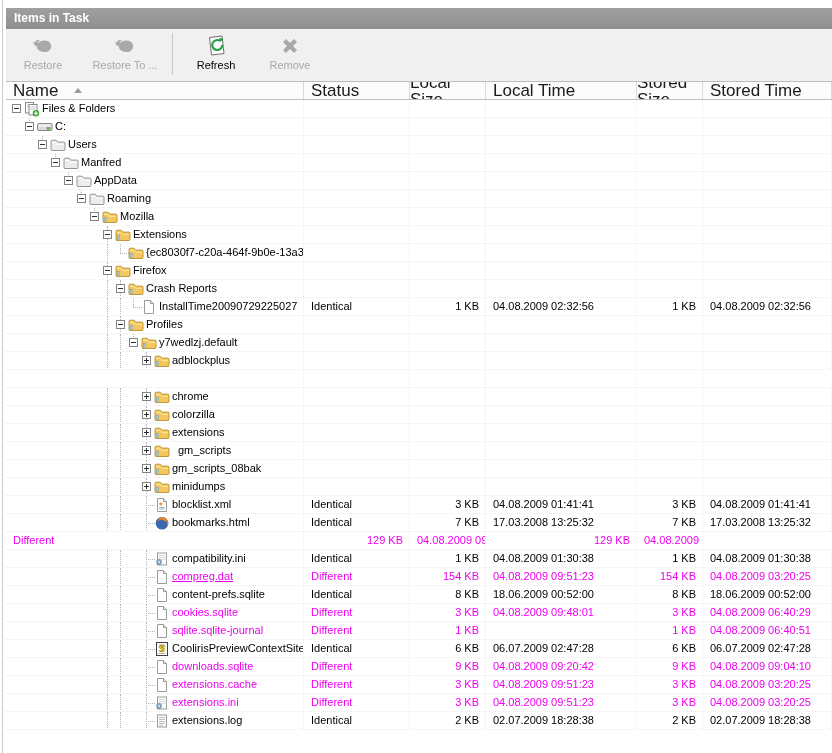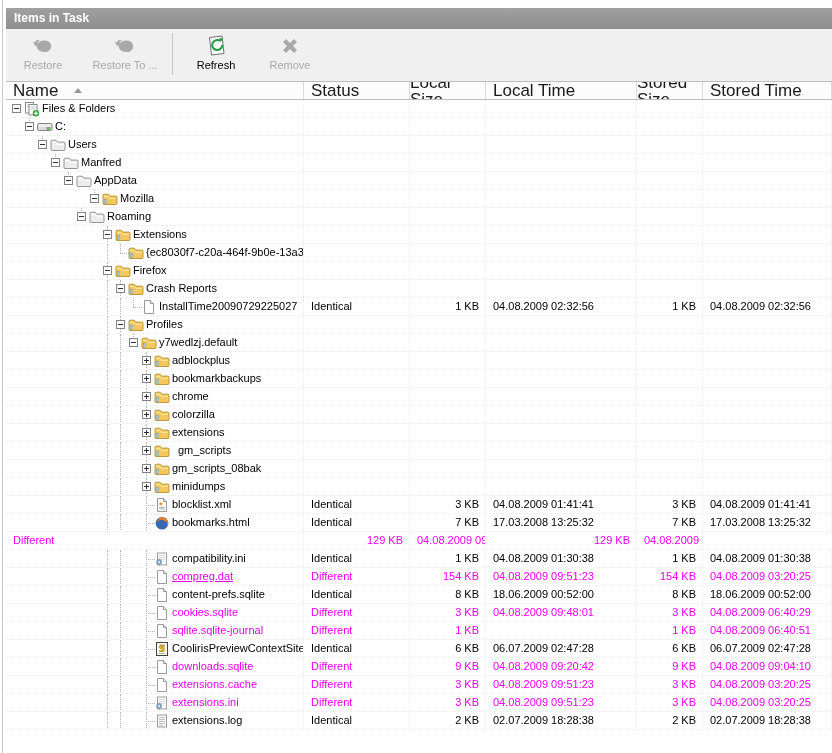--- a/index.html
+++ b/index.html
@@ -208,48 +208,48 @@
               <div class="node-label" style="left: 88px;">AppData</div>
             </div>
             <div class="cell status"></div>
             <div class="cell num"></div>
             <div class="cell time"></div>
             <div class="cell num"></div>
             <div class="cell time"></div>
           </div>
           <div class="row">
             <div class="cell name">
-              <div class="vguide half" style="left: 88px;"></div>
-              <div class="ebox" style="left: 84px;">
-                <span class="h"></span>
-              </div>
-              <div class="node-icon" style="left: 96px;"><svg viewBox="0 0 16 16">
-                  <path d="M1 4.2 c0-.6.4-1 1-1 h4.2 l1.5 1.9 h6.3 c.6 0 1 .4 1 1 v6.4 c0 .6-.4 1-1 1 H2 c-.6 0-1-.4-1-1 z" fill="#f4c75e" stroke="#b8912e" stroke-width="0.9"></path>
-                  <path d="M2 5.4 h4.1 l1.5 1.9 h6.4" stroke="#fbe9a9" fill="none" stroke-width="1"></path>
-                  <rect x="2.3" y="8.6" width="1.9" height="4.1" fill="#a9d3ea" stroke="#6a98b8" stroke-width="0.5"></rect>
-                </svg></div>
-              <div class="node-label" style="left: 114px;">Mozilla</div>
-            </div>
-            <div class="cell status"></div>
-            <div class="cell num"></div>
-            <div class="cell time"></div>
-            <div class="cell num"></div>
-            <div class="cell time"></div>
-          </div>
-          <div class="row">
-            <div class="cell name">
               <div class="vguide half" style="left: 75px;"></div>
               <div class="ebox" style="left: 71px;">
                 <span class="h"></span>
               </div>
               <div class="node-icon" style="left: 83px;"><svg viewBox="0 0 16 16">
                   <path d="M1 4.2 c0-.6.4-1 1-1 h4.2 l1.5 1.9 h6.3 c.6 0 1 .4 1 1 v6.4 c0 .6-.4 1-1 1 H2 c-.6 0-1-.4-1-1 z" fill="#ececec" stroke="#8a8a8a" stroke-width="0.9"></path>
                   <path d="M2 5.4 h4.1 l1.5 1.9 h6.4" stroke="#ffffff" fill="none" stroke-width="1"></path>
                 </svg></div>
               <div class="node-label" style="left: 101px;">Roaming</div>
+            </div>
+            <div class="cell status"></div>
+            <div class="cell num"></div>
+            <div class="cell time"></div>
+            <div class="cell num"></div>
+            <div class="cell time"></div>
+          </div>
+          <div class="row">
+            <div class="cell name">
+              <div class="vguide half" style="left: 88px;"></div>
+              <div class="ebox" style="left: 84px;">
+                <span class="h"></span>
+              </div>
+              <div class="node-icon" style="left: 96px;"><svg viewBox="0 0 16 16">
+                  <path d="M1 4.2 c0-.6.4-1 1-1 h4.2 l1.5 1.9 h6.3 c.6 0 1 .4 1 1 v6.4 c0 .6-.4 1-1 1 H2 c-.6 0-1-.4-1-1 z" fill="#f4c75e" stroke="#b8912e" stroke-width="0.9"></path>
+                  <path d="M2 5.4 h4.1 l1.5 1.9 h6.4" stroke="#fbe9a9" fill="none" stroke-width="1"></path>
+                  <rect x="2.3" y="8.6" width="1.9" height="4.1" fill="#a9d3ea" stroke="#6a98b8" stroke-width="0.5"></rect>
+                </svg></div>
+              <div class="node-label" style="left: 114px;">Mozilla</div>
             </div>
             <div class="cell status"></div>
             <div class="cell num"></div>
             <div class="cell time"></div>
             <div class="cell num"></div>
             <div class="cell time"></div>
           </div>
           <div class="row">
             <div class="cell name">
               <div class="vguide" style="left: 101px;"></div>
@@ -401,35 +401,20 @@
                 </svg></div>
               <div class="node-label" style="left: 166px;">adblockplus</div>
             </div>
             <div class="cell status"></div>
             <div class="cell num"></div>
             <div class="cell time"></div>
             <div class="cell num"></div>
             <div class="cell time"></div>
           </div>
           <div class="row">
-            <div class="cell name">
-              <div class="vguide" style="left: 101px;"></div>
-              <div class="vguide" style="left: 114px;"></div>
-              <div class="vguide" style="left: 140px;"></div>
-              <div class="ebox" style="left: 136px;">
-                <span class="h"></span>
-                <span class="v"></span>
-              </div>
-              <div class="node-icon" style="left: 148px;"><svg viewBox="0 0 16 16">
-                  <path d="M1 4.2 c0-.6.4-1 1-1 h4.2 l1.5 1.9 h6.3 c.6 0 1 .4 1 1 v6.4 c0 .6-.4 1-1 1 H2 c-.6 0-1-.4-1-1 z" fill="#f4c75e" stroke="#b8912e" stroke-width="0.9"></path>
-                  <path d="M2 5.4 h4.1 l1.5 1.9 h6.4" stroke="#fbe9a9" fill="none" stroke-width="1"></path>
-                  <rect x="2.3" y="8.6" width="1.9" height="4.1" fill="#a9d3ea" stroke="#6a98b8" stroke-width="0.5"></rect>
-                </svg></div>
-              <div class="node-label" style="left: 166px;">bookmarkbackups</div>
-            </div>
             <div class="cell status"></div>
             <div class="cell num"></div>
             <div class="cell time"></div>
             <div class="cell num"></div>
             <div class="cell time"></div>
           </div>
           <div class="row">
             <div class="cell name">
               <div class="vguide" style="left: 101px;"></div>
               <div class="vguide" style="left: 114px;"></div>

